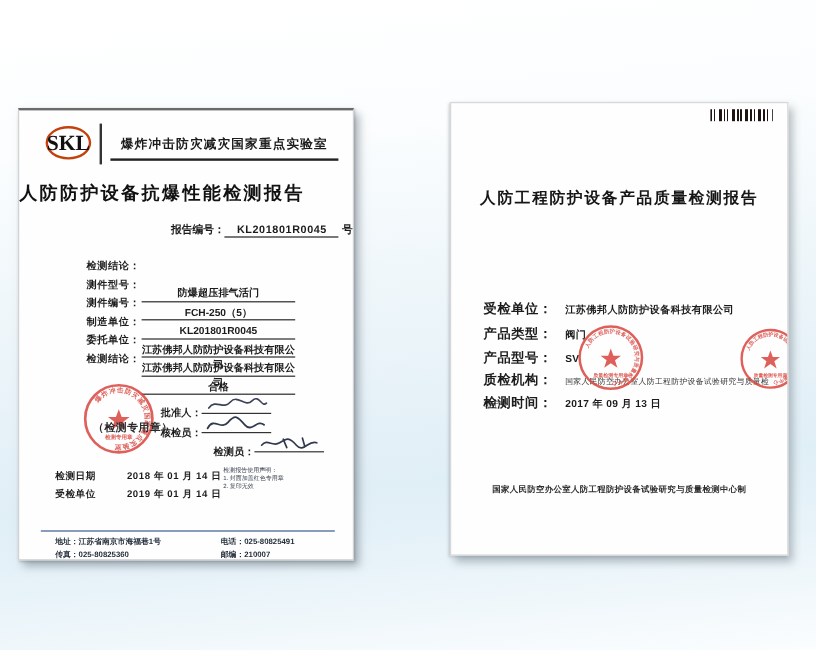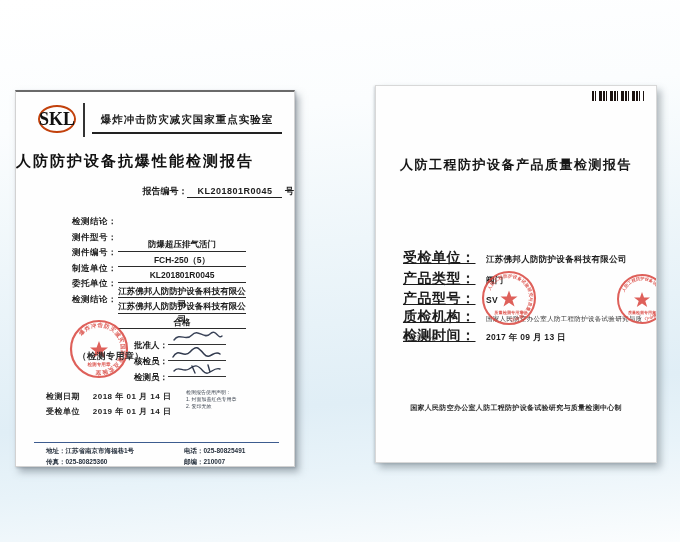--- a/index.html
+++ b/index.html
@@ -85,41 +85,41 @@
   
   .sig-row { position: absolute; left: 118px; height: 14px; }
   .sig-row .slabel { font-size: 8.5px; font-weight: bold; color: #1c1c1c; }
   .sig-line {
     position: absolute; left: 34px; top: 10px; width: 58px; border-bottom: 1px solid #333;
   }
   .sig-svg { position: absolute; left: 34px; top: -6px; }
 
   
   .date-row { position: absolute; left: 30px; font-size: 8px; font-weight: bold; color: #1c1c1c; letter-spacing: 0.5px; }
-  .date-row .dval { margin-left: 10px; }
+  .date-row .dval { margin-left: 23px; }
   .notes { position: absolute; left: 170px; top: 297px; font-size: 5px; color: #3c4450; line-height: 7px; }
 
   
   .footer-rule { position: absolute; left: 18px; top: 350px; width: 245px; border-top: 1.5px solid #3d5c8f; }
   .foot-row { position: absolute; font-size: 6.5px; font-weight: bold; color: #26303d; }
 
   
   .barcode {
     position: absolute; left: 216px; top: 5px; width: 52px; height: 10px;
     background: repeating-linear-gradient(90deg,
       #1d1411 0 1.5px, #fff 1.5px 3px, #1d1411 3px 4px, #fff 4px 7px,
       #1d1411 7px 9.5px, #fff 9.5px 11px);
   }
   .doc-title-right {
     position: absolute; left: 0; top: 70px; width: 100%;
     text-align: center; font-size: 13px; font-weight: bold; letter-spacing: 1.5px; color: #161616;
   }
   .rfields { position: absolute; left: 0; top: 0; width: 100%; }
   .rfrow { position: absolute; left: 27px; }
-  .rflabel { font-size: 14px; font-weight: bold; color: #1c1c1c; letter-spacing: 0.5px; text-decoration: underline; }
+  .rflabel { font-size: 11px; font-weight: bold; color: #1c1c1c; letter-spacing: 0.5px; }
   .rfval { font-size: 8.5px; font-weight: bold; color: #1c1c1c; margin-left: 6px; letter-spacing: 0.3px; }
   .rfval.small { font-size: 6.5px; font-weight: normal; color: #333; }
   .right-footer {
     position: absolute; left: 0; top: 317px; width: 100%;
     text-align: center; font-size: 7px; font-weight: bold; color: #2e2e2e; letter-spacing: 0.3px;
   }
 </style>
 </head>
 <body>
 
@@ -183,21 +183,21 @@
       <path d="M6,12 C12,4 18,14 24,7 S36,12 42,6 S50,12 54,8" fill="none" stroke="#3a4358" stroke-width="1.4" stroke-linecap="round"></path>
     </svg>
   </div>
   <div class="sig-row" style="top:258px;">
     <span class="slabel">核检员：</span>
     <span class="sig-line"></span>
     <svg class="sig-svg" width="58" height="18" viewBox="0 0 58 18">
       <path d="M5,13 C10,3 16,15 22,8 S30,3 36,10 S46,5 52,10" fill="none" stroke="#30394d" stroke-width="1.5" stroke-linecap="round"></path>
     </svg>
   </div>
-  <div class="sig-row" style="top:274px;">
+  <div class="sig-row" style="top:274px;margin-left:44px;">
     <span class="slabel">检测员：</span>
     <span class="sig-line"></span>
     <svg class="sig-svg" width="58" height="18" viewBox="0 0 58 18">
       <path d="M6,11 C11,5 15,13 21,9 S29,4 35,11 S45,6 52,9 M24,6 l3,7 M40,5 l2,7" fill="none" stroke="#30394d" stroke-width="1.4" stroke-linecap="round"></path>
     </svg>
   </div>
 
   <div class="date-row" style="top:299px;">
     <span>检测日期</span>
     <span class="dval">2018 年 01 月 14 日</span>

